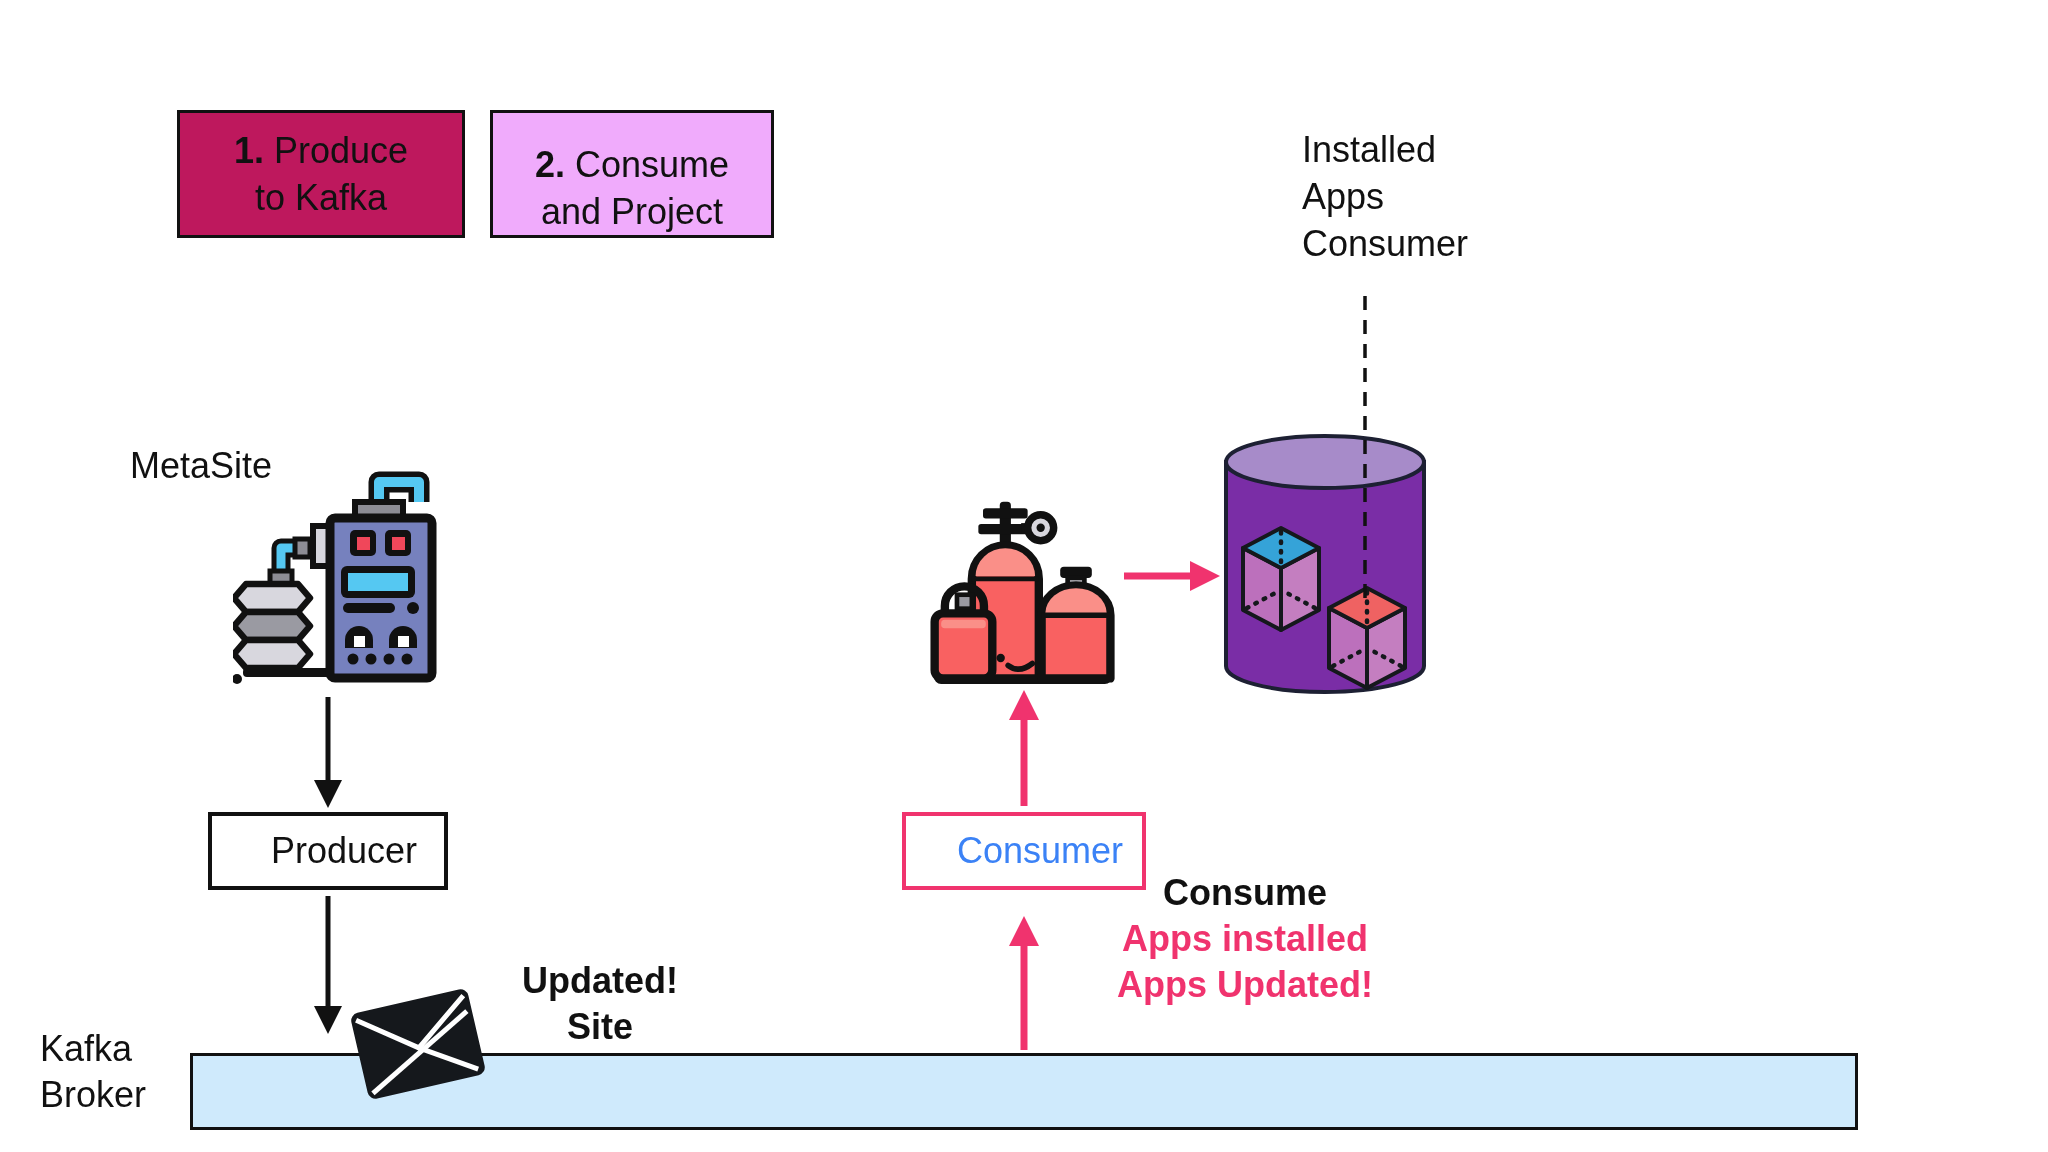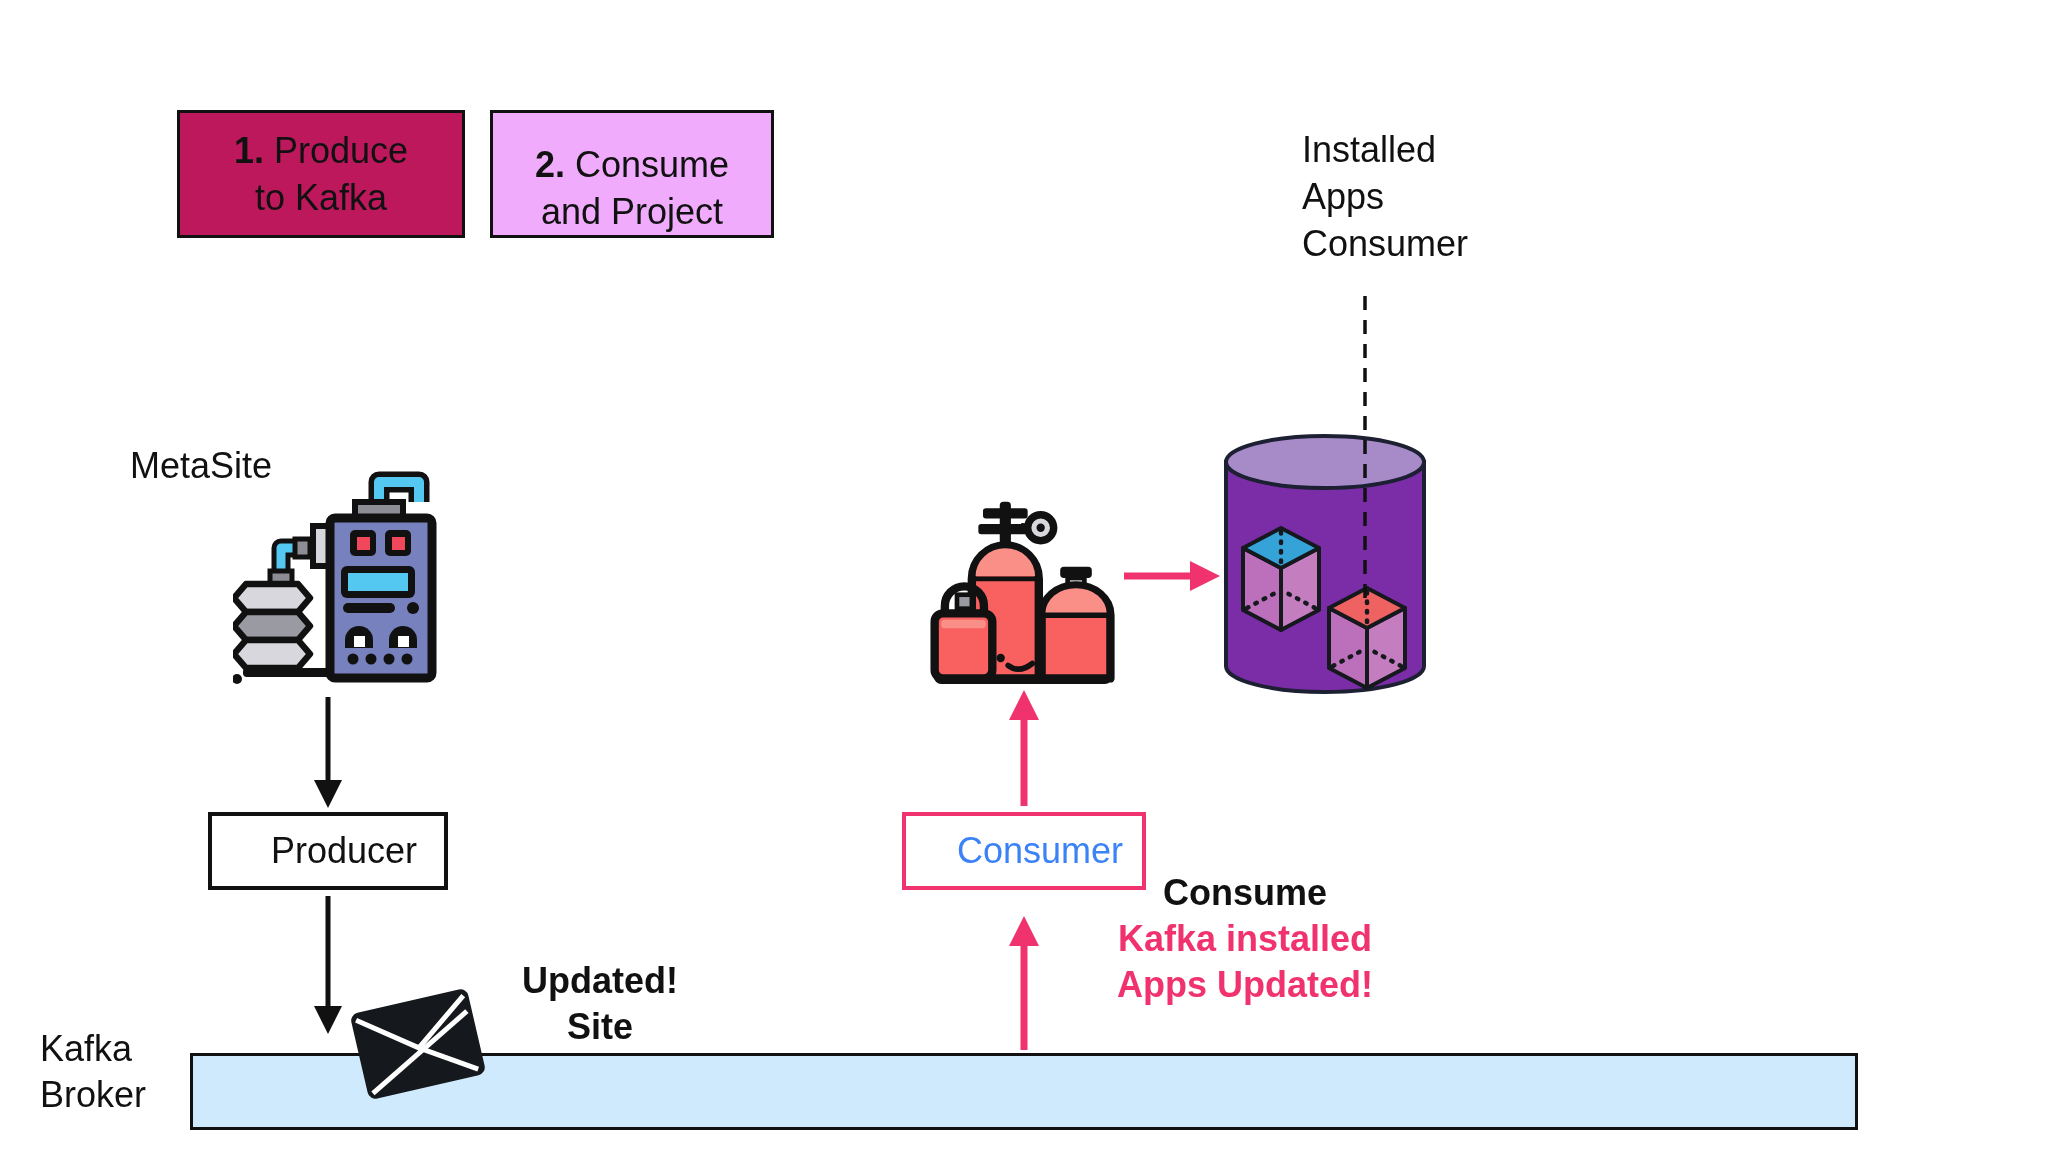--- a/index.html
+++ b/index.html
@@ -145,21 +145,21 @@
     <span>Consumer</span>
   </div>
 
   <svg class="abs" style="left:1007px;top:690px;" width="34" height="116" viewBox="0 0 34 116">
     <polygon points="17,0 32,30 2,30" fill="#f0336e"></polygon>
     <line x1="17" y1="27" x2="17" y2="116" stroke="#f0336e" stroke-width="7"></line>
   </svg>
 
   <div class="abs label bold center" style="left:1078px;top:870px;width:334px;line-height:46px;">
     <div>Consume</div>
-    <div class="pink">Kafka installed</div>
+    <div class="pink">Apps installed</div>
     <div class="pink">Apps Updated!</div>
   </div>
 
 
   <svg class="abs" style="left:930px;top:492px;" width="186" height="198" viewBox="0 0 200 212">
 
     <rect x="4" y="190" width="192" height="16" rx="8" fill="#111"></rect>
 
     <g>
       <rect x="75" y="10" width="12" height="50" rx="4" fill="#111"></rect>

